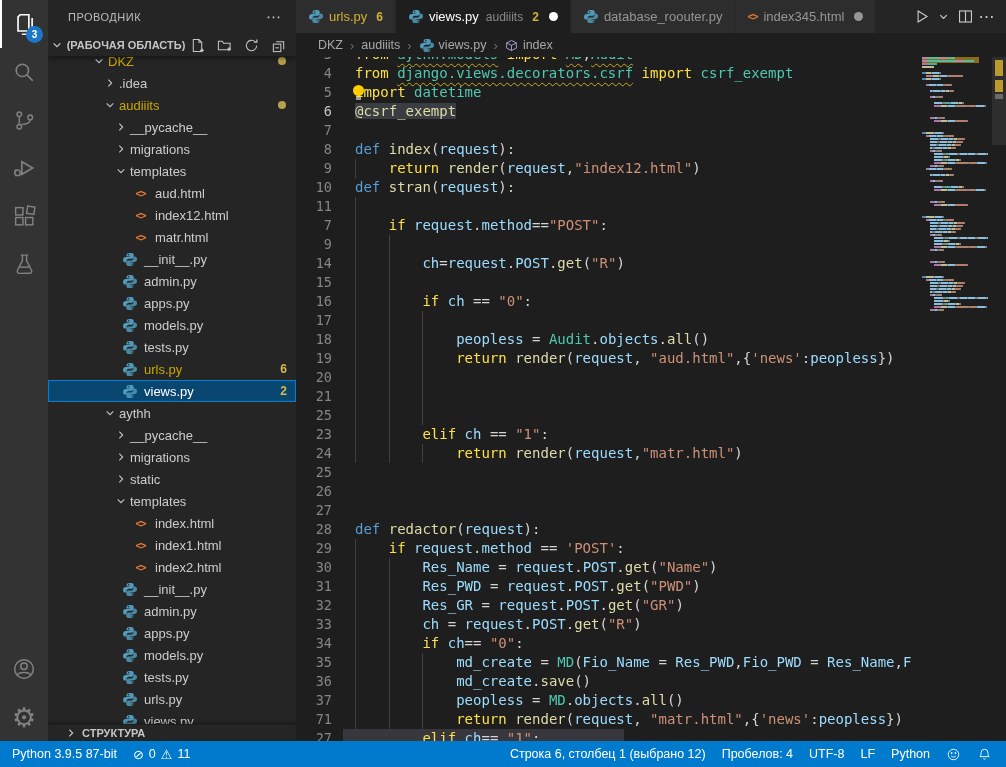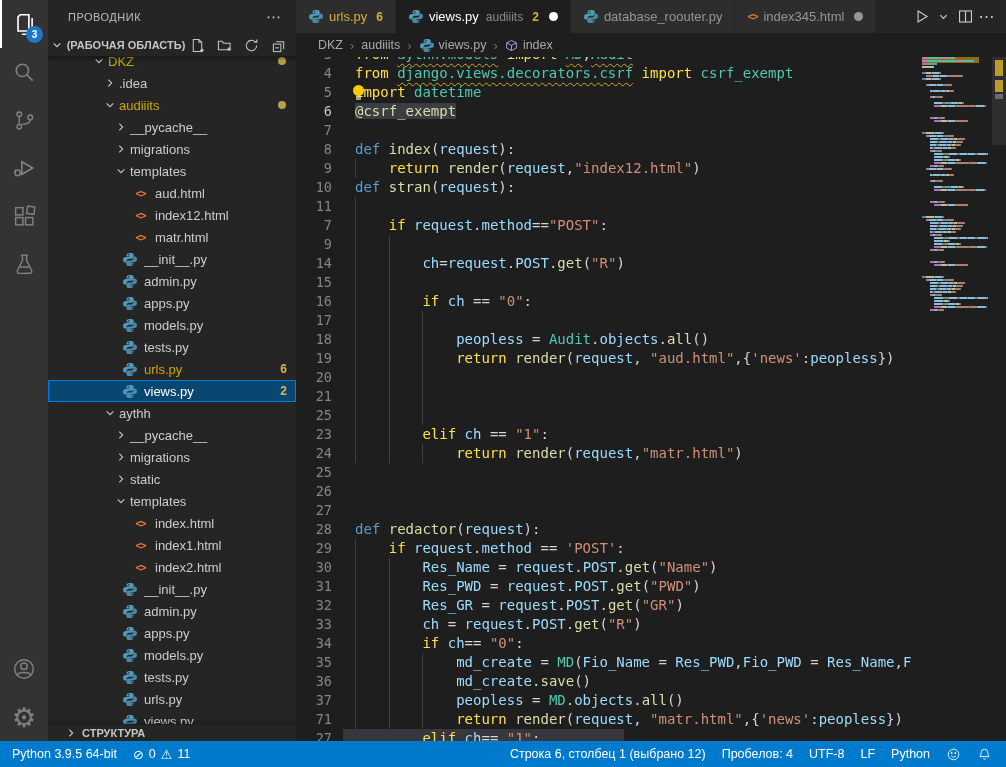--- a/index.html
+++ b/index.html
@@ -815,21 +815,21 @@
     <div class="ruler">
       <div class="slider"></div>
     <div class="rmark" style="top: 3px; height: 16px; background: rgb(187, 154, 46);"></div>
         <div class="rmark" style="top: 23px; height: 12px; background: rgb(187, 154, 46);"></div>
         <div class="rmark" style="top: 37px; height: 5px; background: rgb(106, 106, 106);"></div>
       </div>
   </section>
 
   <footer class="statusbar">
     <div class="sb-left">
-      <span class="sb-item">Python 3.9.5 64-bit</span>
+      <span class="sb-item">Python 3.9.5 87-bit</span>
       <span class="sb-item">
         <span class="prob-glyph">⊘</span>
         <span>0</span>
         <span class="prob-glyph">⚠</span>
         <span>11</span>
       </span>
     </div>
     <div class="sb-right">
       <span class="sb-item">Строка 6, столбец 1 (выбрано 12)</span>
       <span class="sb-item">Пробелов: 4</span>

